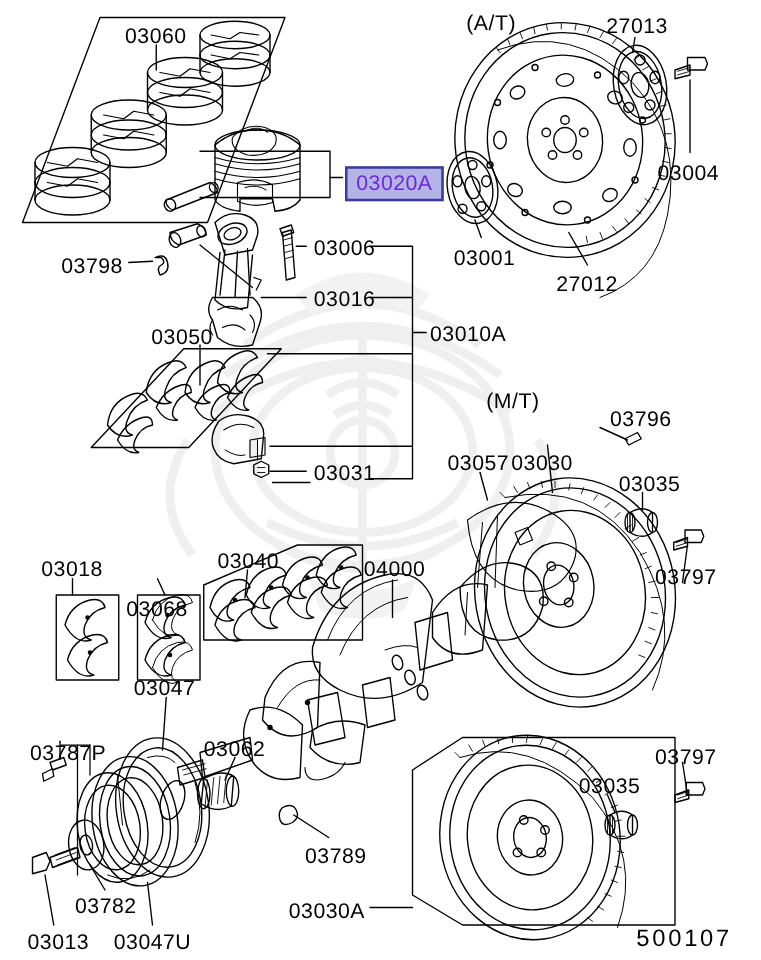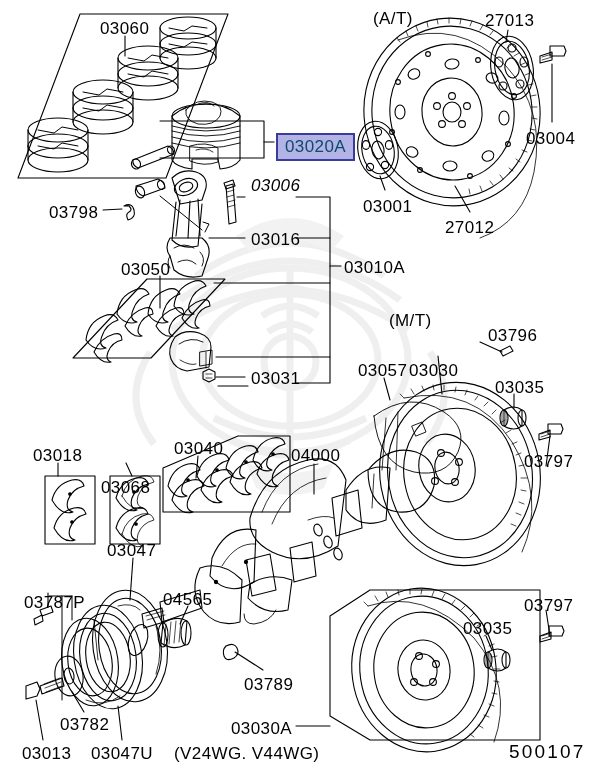--- a/index.html
+++ b/index.html
@@ -2,21 +2,21 @@
 <html><head>
 <meta charset="utf-8">
 <style>
   html,body{margin:0;padding:0;background:#fff;}
   body{width:609px;height:768px;font-family:"Liberation Sans",sans-serif;overflow:hidden;}
   #sheet{position:relative;width:588px;height:768px;background:#fff;}
   svg.layer{position:absolute;left:0;top:0;width:609px;height:768px;}
   .lbl{position:absolute;font-family:"Liberation Sans",sans-serif;font-size:17px;color:#000;white-space:nowrap;letter-spacing:.4px;line-height:1;}
   .lbl.code{font-size:19px;letter-spacing:2.2px;}
   .hl{position:absolute;white-space:nowrap;font-size:17px;letter-spacing:.4px;
-      background:#b3b3e6;border:2px solid #3b3b9c;color:#0c4a6e;padding:3px 7px 4px 7px;line-height:1;}
+      background:#b3b3e6;border:2px solid #3b3b9c;color:#6d28d9;padding:3px 7px 4px 7px;line-height:1;}
 </style>
 </head>
 <body>
 
 <div id="sheet">
 
   <svg class="layer" viewBox="0 0 609 768">
     <g fill="none" stroke="#efefef" stroke-width="7" opacity="1">
       <ellipse cx="290" cy="360" rx="118" ry="92"></ellipse>
       <ellipse cx="290" cy="360" rx="88" ry="66"></ellipse>
@@ -500,43 +500,42 @@
   <div class="lbl" style="left:100px;top:20px;">03060</div>
   <div class="lbl" style="left:373px;top:10px;">(A/T)</div>
   <div class="lbl" style="left:485px;top:12px;">27013</div>
   <div class="lbl" style="left:526px;top:130px;">03004</div>
 
   <div class="hl" style="left:276px;top:133px;">03020A</div>
 
   <div class="lbl" style="left:363px;top:198px;">03001</div>
   <div class="lbl" style="left:445px;top:219px;">27012</div>
   <div class="lbl" style="left:49px;top:204px;">03798</div>
-  <div class="lbl" style="left:251px;top:177px;font-style:italic;">03006</div>
+  <div class="lbl" style="left:251px;top:190px;">03006</div>
   <div class="lbl" style="left:251px;top:231px;">03016</div>
   <div class="lbl" style="left:344px;top:259px;">03010A</div>
   <div class="lbl" style="left:121px;top:261px;">03050</div>
   <div class="lbl" style="left:251px;top:370px;">03031</div>
 
   <div class="lbl" style="left:389px;top:312px;">(M/T)</div>
   <div class="lbl" style="left:488px;top:327px;">03796</div>
   <div class="lbl" style="left:409px;top:340px;margin-top:22px;">03030</div>
   <div class="lbl" style="left:495px;top:379px;">03035</div>
   <div class="lbl" style="left:358px;top:362px;">03057</div>
   <div class="lbl" style="left:524px;top:453px;">03797</div>
 
   <div class="lbl" style="left:174px;top:440px;">03040</div>
   <div class="lbl" style="left:291px;top:447px;">04000</div>
   <div class="lbl" style="left:33px;top:447px;">03018</div>
   <div class="lbl" style="left:101px;top:447px;margin-top:32px;">03068</div>
   <div class="lbl" style="left:107px;top:542px;">03047</div>
-  <div class="lbl" style="left:163px;top:591px;">04565</div>
+  <div class="lbl" style="left:163px;top:591px;">03062</div>
   <div class="lbl" style="left:24px;top:594px;text-align:center;">03787P</div>
   <div class="lbl" style="left:524px;top:597px;">03797</div>
   <div class="lbl" style="left:463px;top:620px;">03035</div>
   <div class="lbl" style="left:244px;top:676px;">03789</div>
   <div class="lbl" style="left:231px;top:720px;">03030A</div>
   <div class="lbl" style="left:60px;top:716px;">03782</div>
   <div class="lbl" style="left:22px;top:745px;">03013</div>
   <div class="lbl" style="left:91px;top:745px;">03047U</div>
-  <div class="lbl" style="left:174px;top:745px;">(V24WG. V44WG)</div>
   <div class="lbl code" style="left:509px;top:742px;">500107</div>
 
 </div>
 
 </body></html>

